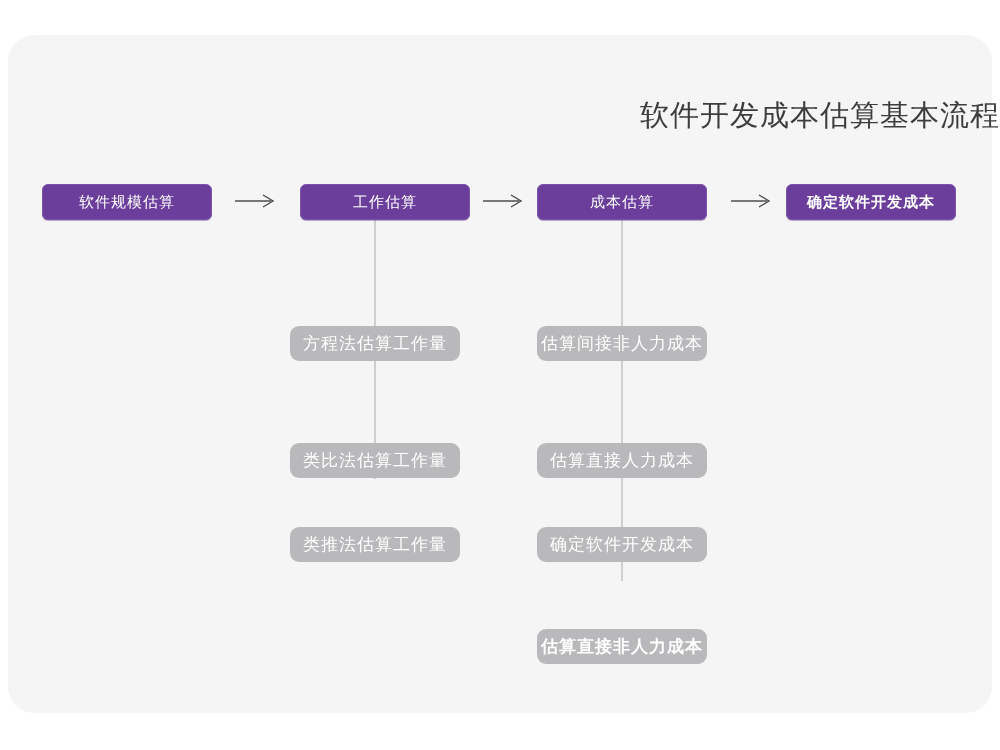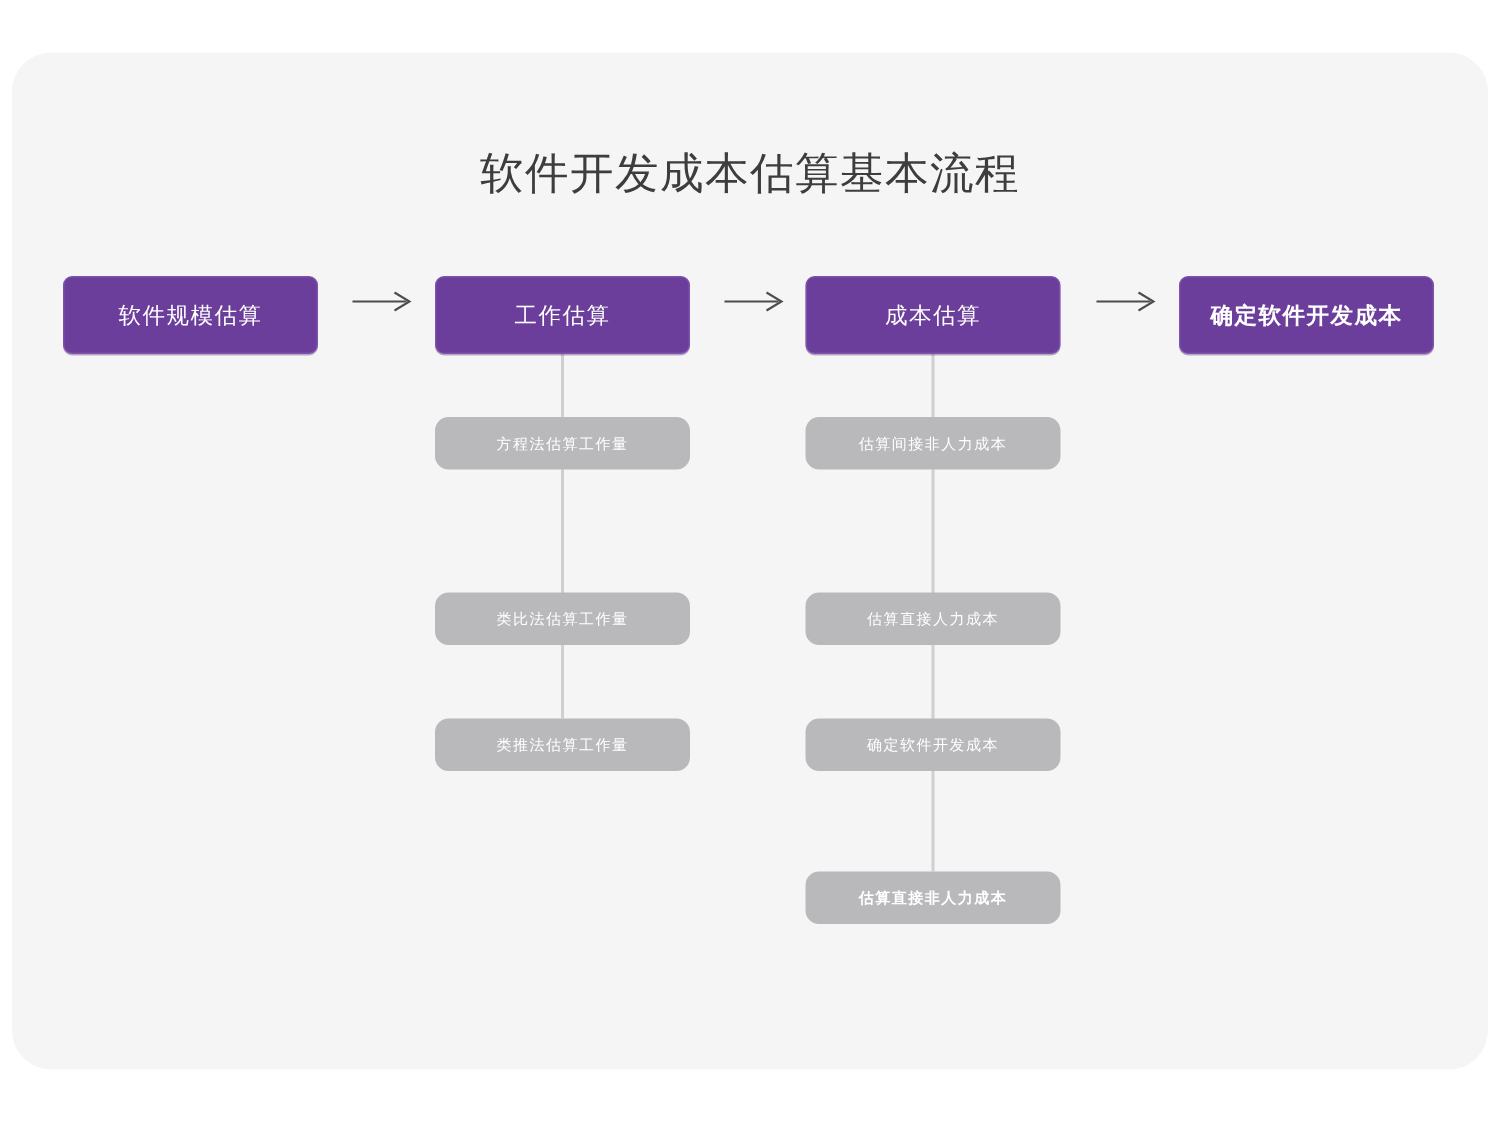--- a/index.html
+++ b/index.html
@@ -26,21 +26,21 @@
     position: absolute;
     left: 8px; top: 35px;
     width: 984px; height: 678px;
     background: var(--card-bg);
     border-radius: 26px;
   }
   .diagram-title {
     position: absolute;
     left: 0; top: 96px;
     width: 1000px;
-    text-align: center;
+    text-align: right;
     font-size: 29px;
     font-weight: 500;
     letter-spacing: 1px;
     color: var(--title-color);
   }
   .connector {
     position: absolute;
     width: 2px;
     background: var(--connector);
     z-index: 1;
@@ -51,39 +51,40 @@
     position: absolute;
     width: 170px;
     display: flex;
     align-items: center;
     justify-content: center;
     color: #ffffff;
     z-index: 2;
     white-space: nowrap;
   }
   .node.main {
-    height: 52px;
+    height: 36px;
     top: 184px;
     background: var(--purple);
     border: 1px solid var(--purple-border);
     box-shadow: 0 1px 0 rgba(60, 25, 100, 0.35);
     border-radius: 6px;
     font-size: 15px;
     letter-spacing: 1px;
   }
   .node.main.n0 { left: 42px; }
-  .node.main.n1 { left: 290px; }
+  .node.main.n1 { left: 300px; }
   .node.main.n2 { left: 537px; }
   .node.main.n3 { left: 786px; font-weight: bold; }
   .node.sub {
     height: 35px;
     background: var(--gray-node);
     border-radius: 9px;
-    font-size: 10px;
+    font-size: 17px;
     letter-spacing: 1px;
+    margin-top: 48px;
   }
   .node.sub.col-a { left: 290px; }
   .node.sub.col-b { left: 537px; }
   .row0 { top: 278px; }
   .row1 { top: 395px; }
   .row2 { top: 479px; }
   .row3 { top: 581px; font-weight: bold; }
   .arrow {
     position: absolute;
     top: 192px;

